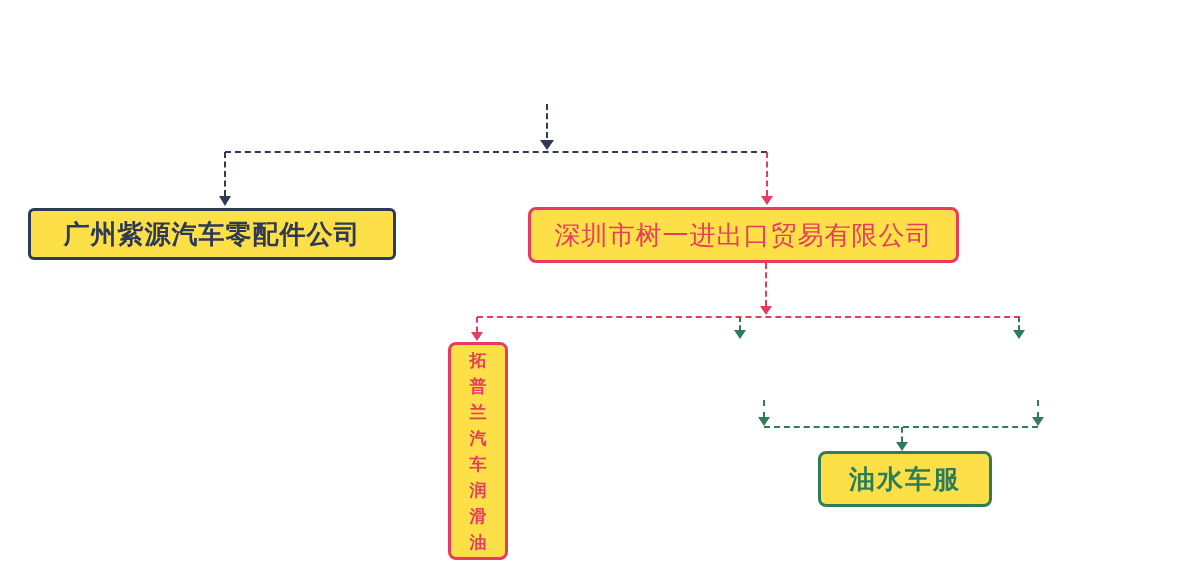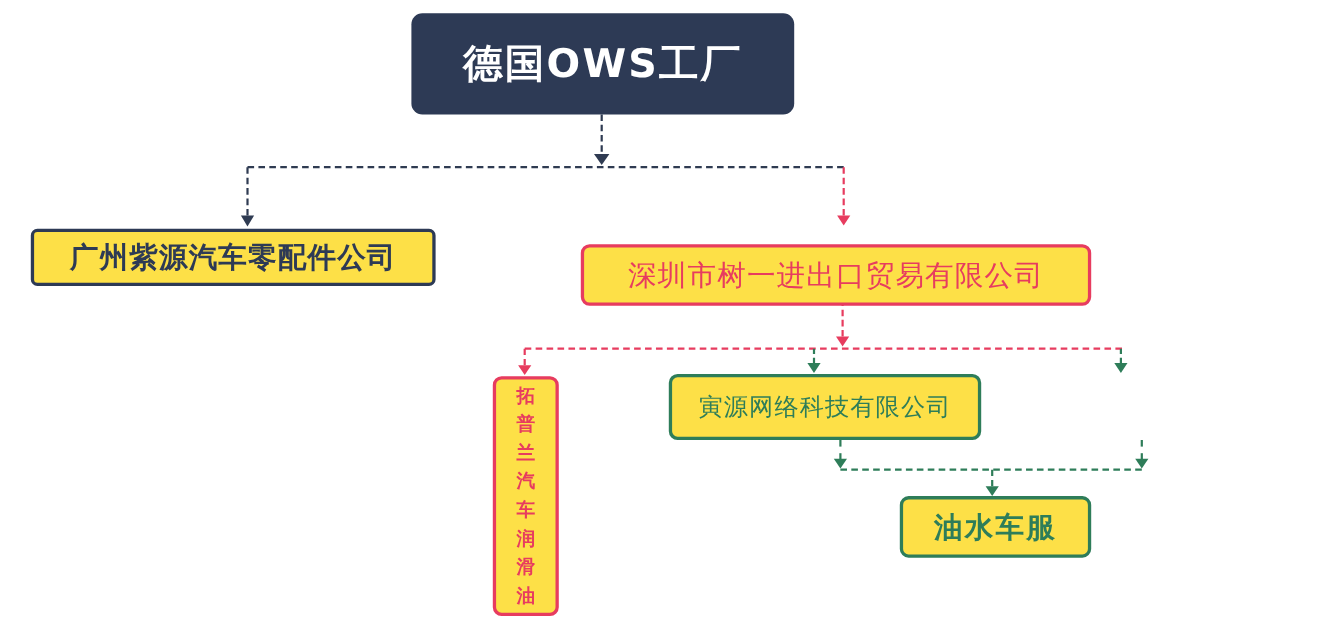--- a/index.html
+++ b/index.html
@@ -77,28 +77,26 @@
   <div class="ar ar-down ar-green" style="left:1013px;top:330px;"></div>
 
   <div class="vl ln-green" style="left:763px;top:400px;height:18px;"></div>
   <div class="ar ar-down ar-green" style="left:758px;top:417px;"></div>
   <div class="vl ln-green" style="left:1037px;top:400px;height:18px;"></div>
   <div class="ar ar-down ar-green" style="left:1032px;top:417px;"></div>
   <div class="hl ln-green" style="left:764px;top:426px;width:274px;"></div>
   <div class="vl ln-green" style="left:901px;top:427px;height:15px;"></div>
   <div class="ar ar-down ar-green" style="left:896px;top:442px;"></div>
 
-  <div class="node node-root" style="left:374px;top:12px;width:348px;height:92px;">德国OWS工厂</div>
 
   <div class="node node-navy" style="left:28px;top:208px;width:368px;height:52px;">广州紫源汽车零配件公司</div>
 
-  <div class="node node-red" style="left:528px;top:222px;width:464px;height:56px;">深圳市树一进出口贸易有限公司</div>
+  <div class="node node-red" style="left:528px;top:207px;width:431px;height:56px;">深圳市树一进出口贸易有限公司</div>
 
   <div class="node node-vertical" style="left:448px;top:342px;width:60px;height:218px;">
     <span class="vert-text">拓普兰汽车润滑油</span>
   </div>
 
-  <div class="node node-green" style="left:608px;top:340px;width:284px;height:60px;">寅源网络科技有限公司</div>
 
 
   <div class="node node-green-bold" style="left:818px;top:451px;width:174px;height:56px;text-align:center;">油水车服</div>
 
 </div>
 
 </body></html>

